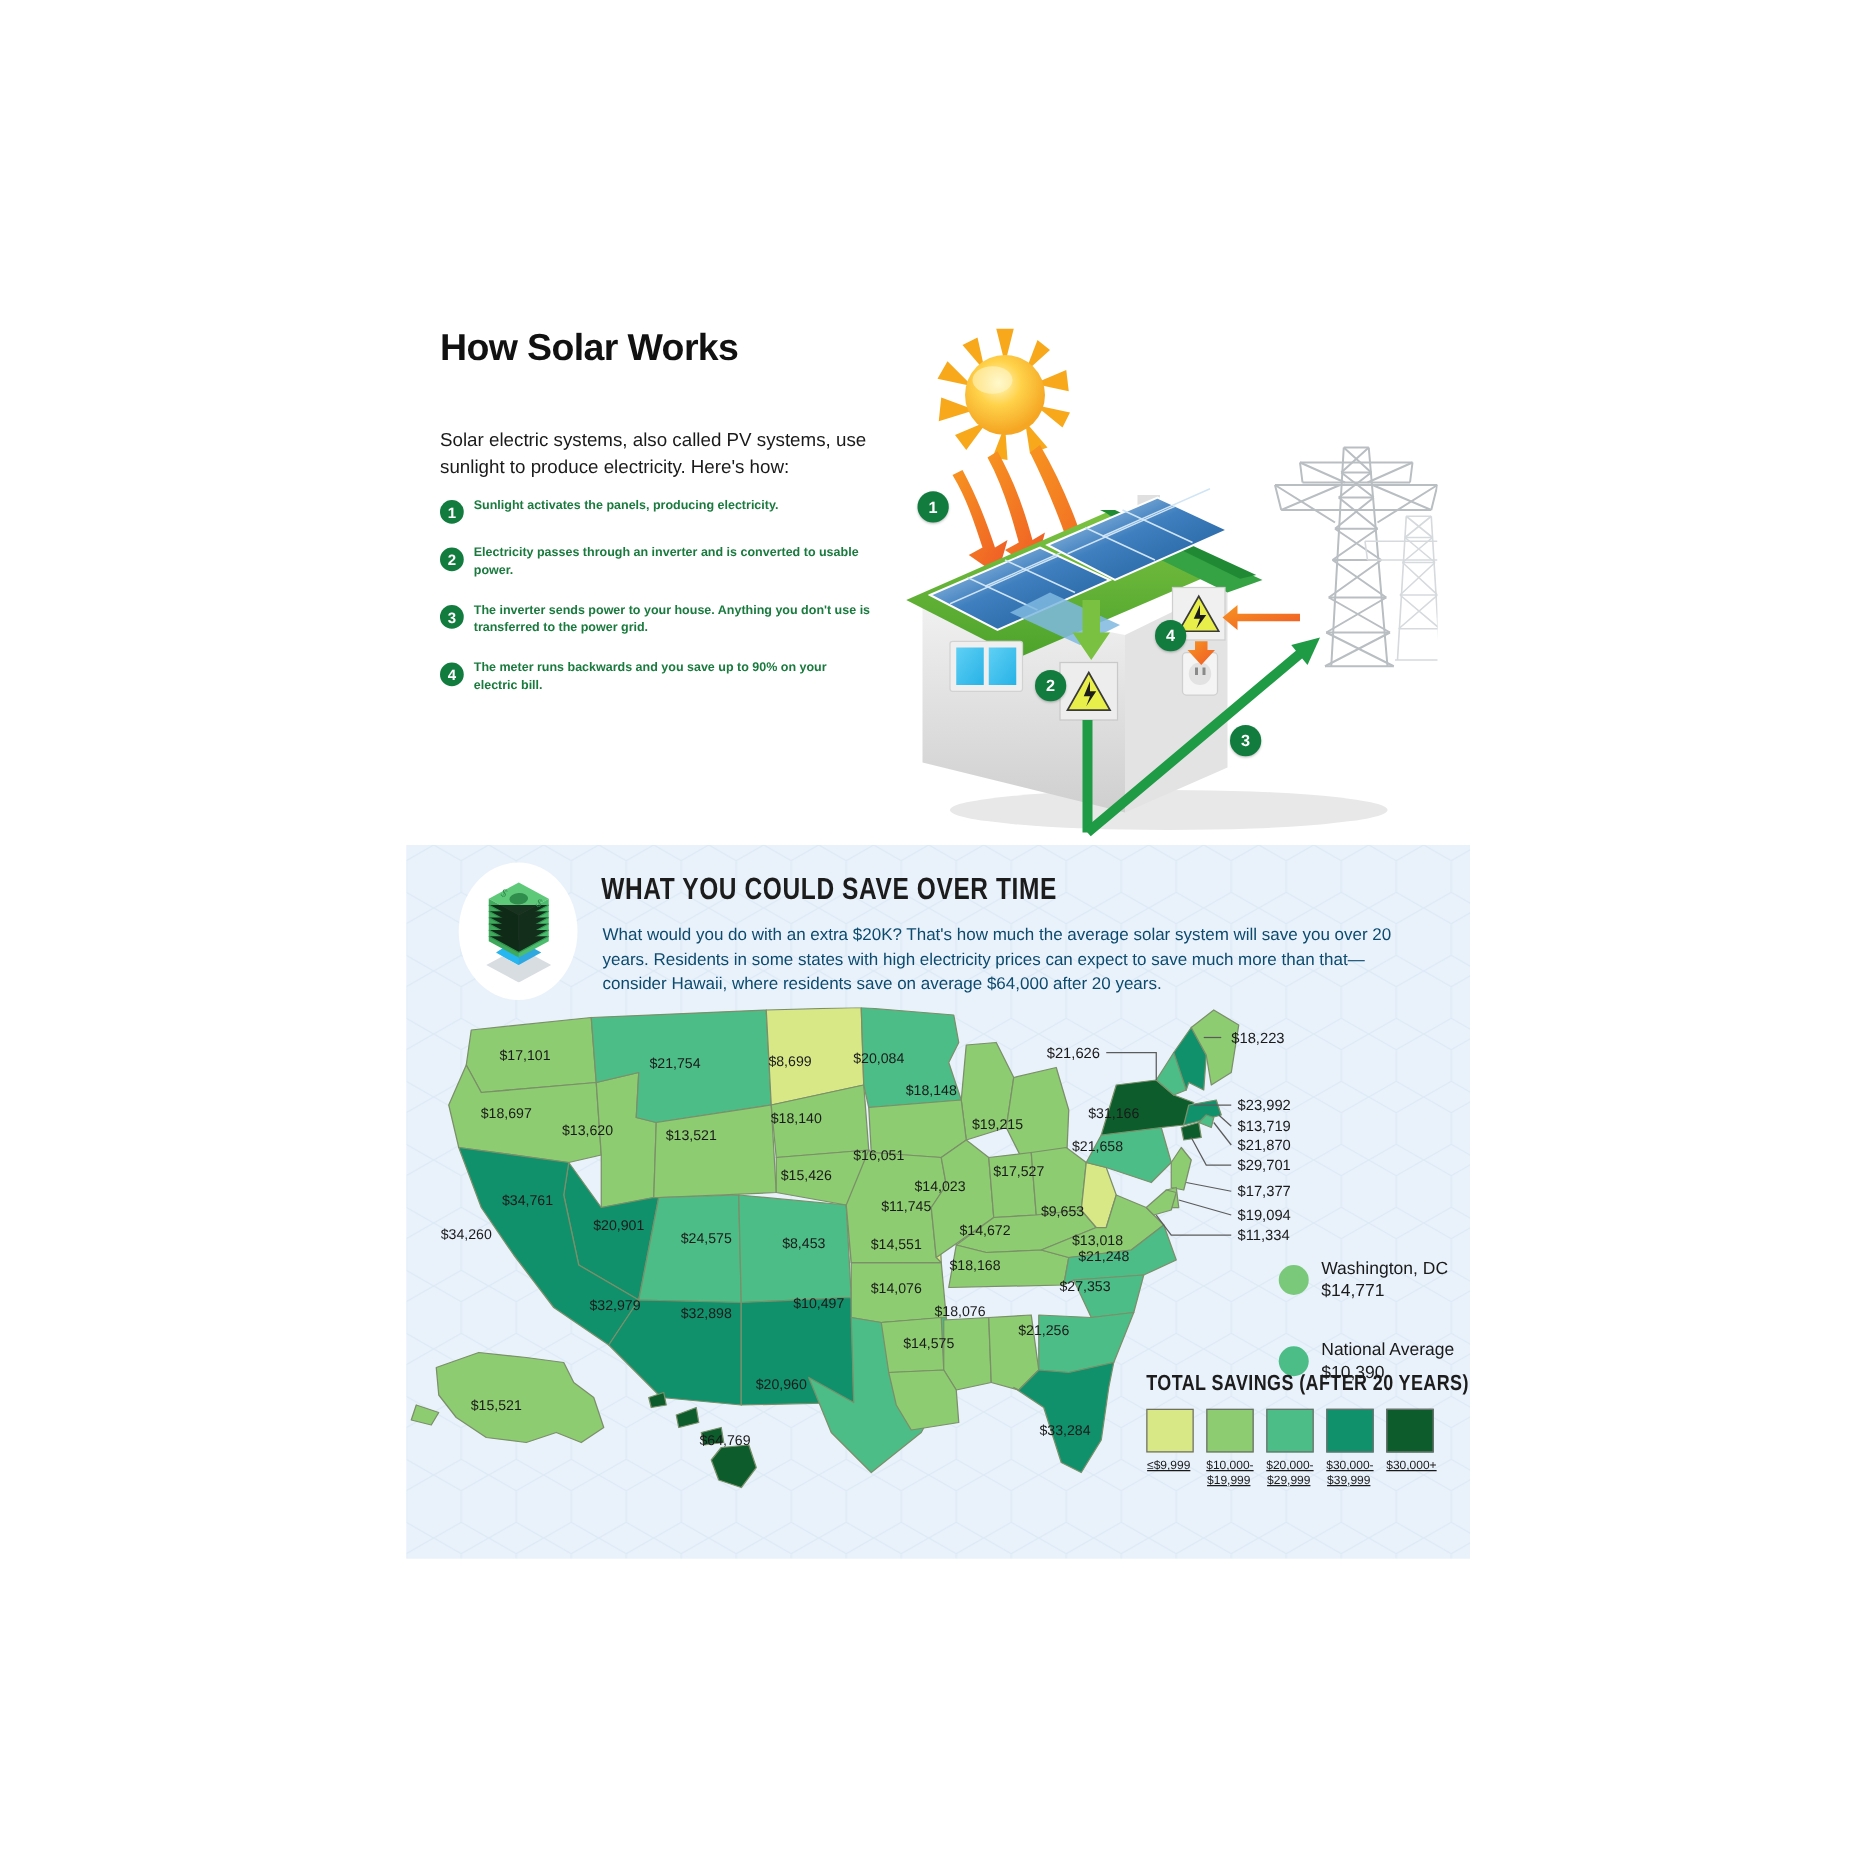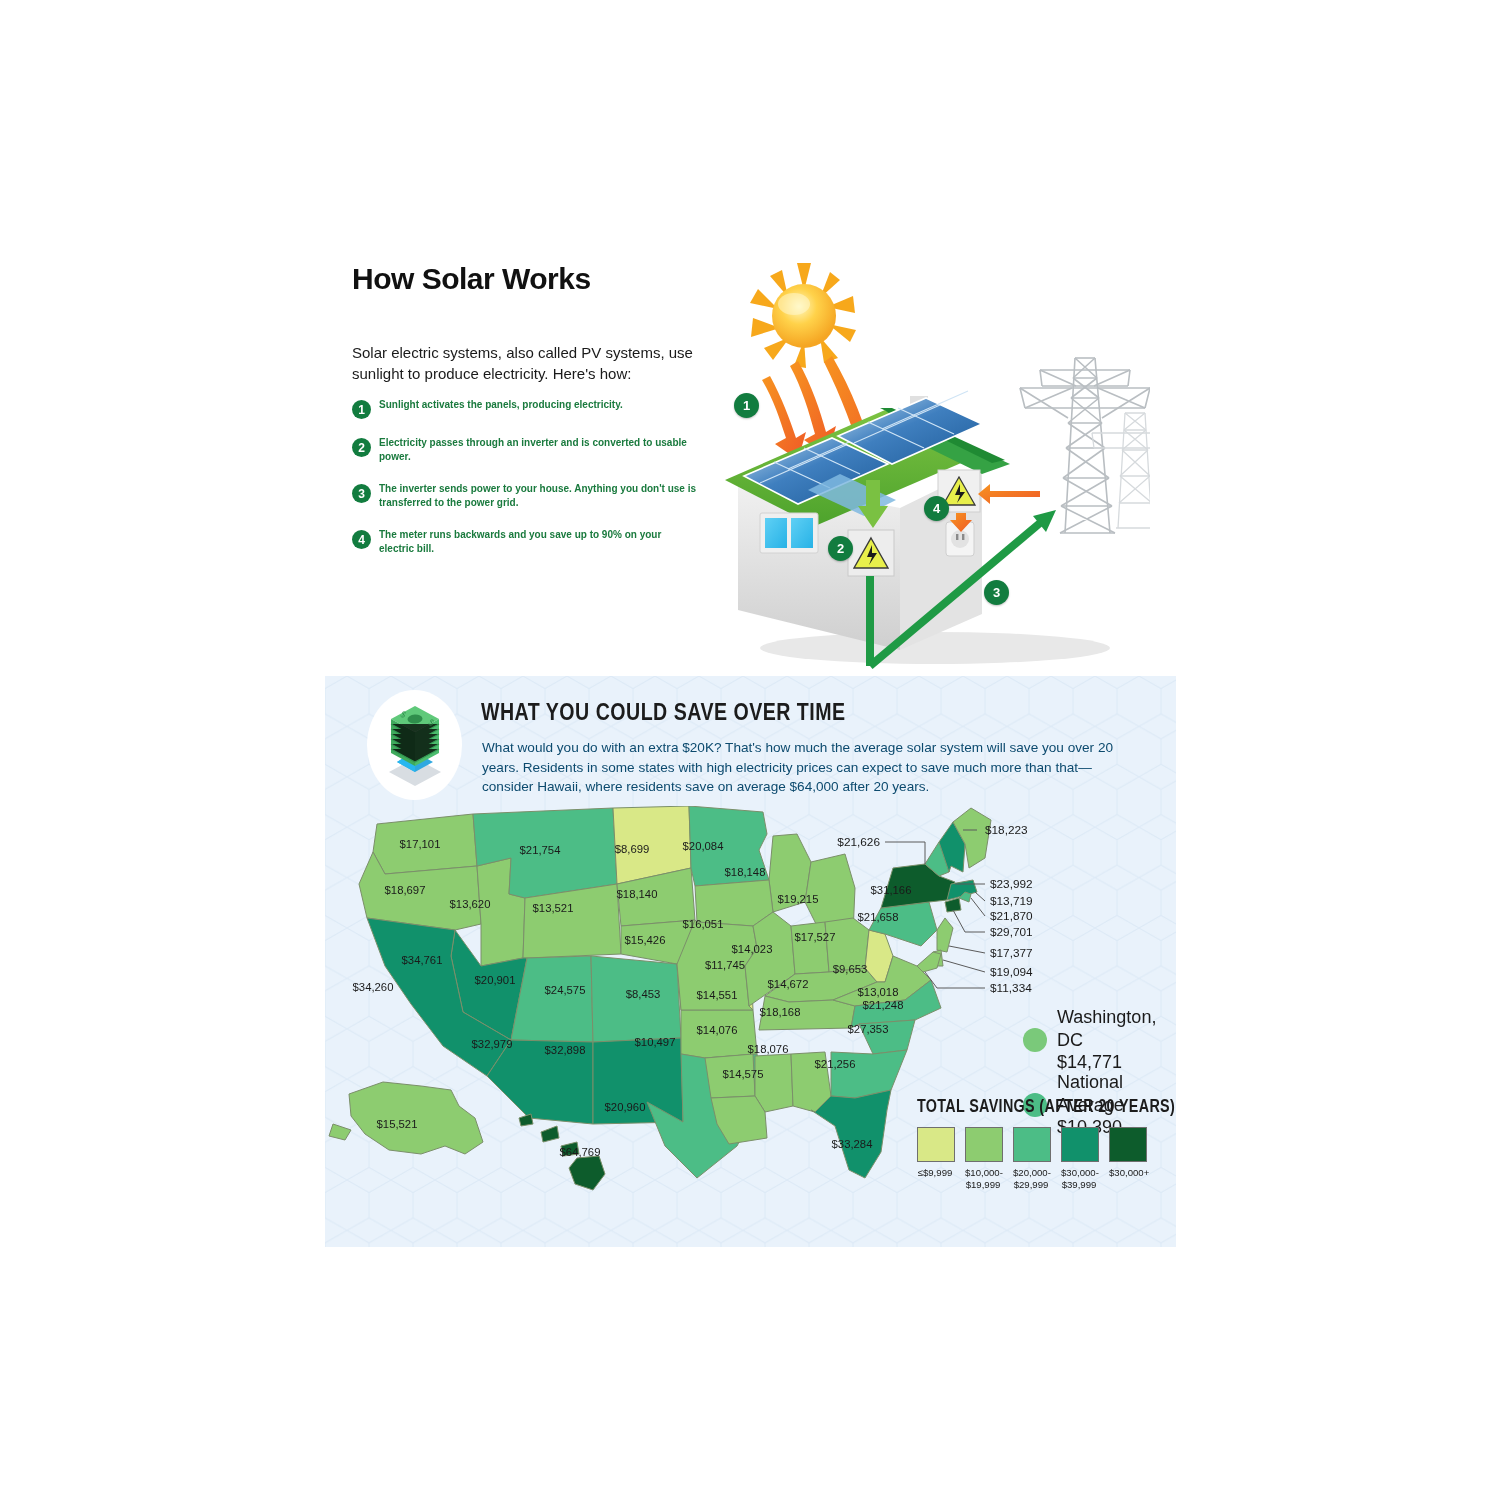--- a/index.html
+++ b/index.html
@@ -70,33 +70,33 @@
   
   .mapwrap{position:absolute;left:0;top:130px;width:851px;height:441px;}
   .mapwrap svg{display:block;}
   .mlabel{font-size:11.3px;fill:#1a1a1a;font-family:"Liberation Sans",sans-serif;}
   .callout{font-size:11.8px;fill:#1a1a1a;font-family:"Liberation Sans",sans-serif;}
   .leader{stroke:#5b5b5b;stroke-width:1;fill:none;}
 
   
   .marker-row{position:absolute;display:flex;align-items:center;}
   .marker-dot{width:24px;height:24px;border-radius:50%;margin-right:10px;flex:0 0 auto;}
-  .marker-text{font-size:18px;color:#1a1a1a;line-height:1.25;}
+  .marker-text{font-size:14px;color:#1a1a1a;line-height:1.25;}
 
   
   .legend{position:absolute;left:592px;top:420px;width:250px;}
   .legend-title{
     font-size:17.5px;font-weight:bold;color:#1c1c1c;letter-spacing:.4px;
     transform:scaleX(.82);transform-origin:left center;white-space:nowrap;
     font-family:"Liberation Sans Narrow","Liberation Sans",sans-serif;
   }
   .swatches{display:flex;gap:12px;margin-top:10px;}
   .sw{width:36px;}
   .sw-box{width:36px;height:33px;border:1px solid #6f6f6f;}
-  .sw-lab{font-size:9.6px;color:#1a1a1a;text-align:center;margin-top:5px;line-height:1.2;white-space:pre-line;}
+  .sw-lab{font-size:9.6px;color:#1a1a1a;text-align:center;margin-top:5px;line-height:1.2;white-space:pre-line;text-decoration:underline;}
 </style>
 </head>
 <body>
 
 <div class="stage">
 
   <div class="headline">How Solar Works</div>
   <div class="subhead">Solar electric systems, also called PV systems, use sunlight to produce electricity.  Here's how:</div>
 
   <div class="steps">

